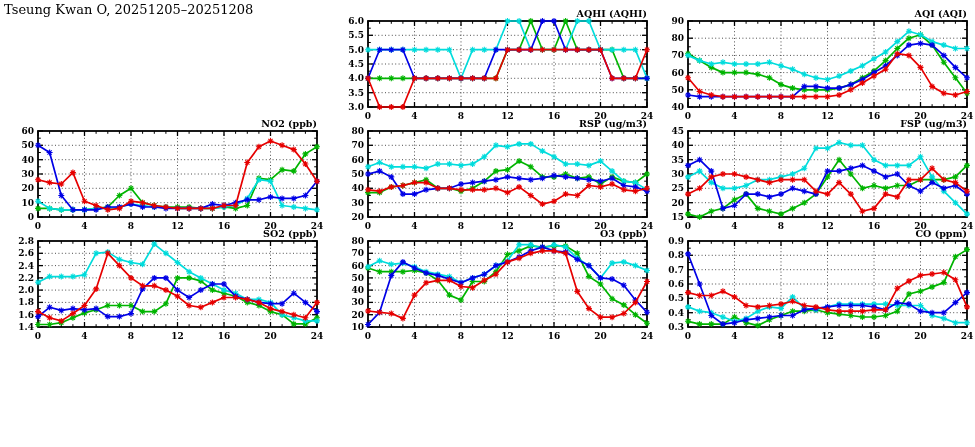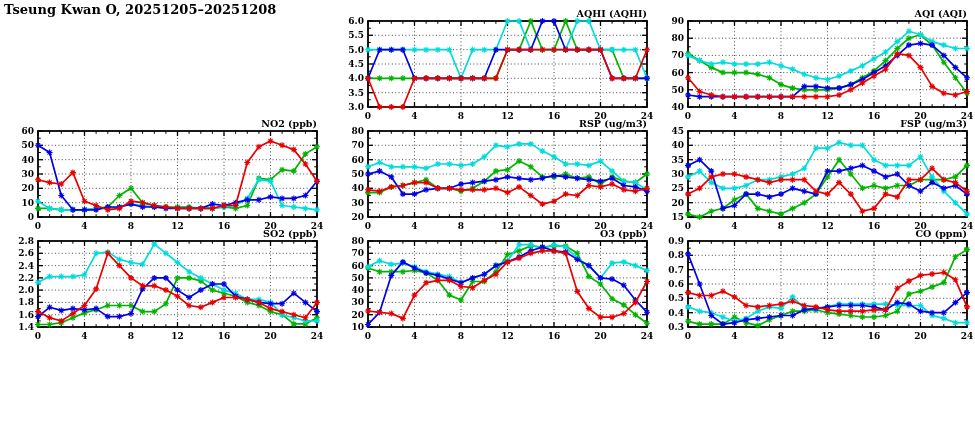--- a/index.html
+++ b/index.html
@@ -2,21 +2,21 @@
 <html><head>
 <meta charset="utf-8">
 <style>
   html,body { margin:0; padding:0; }
   body {
     width:975px; height:447px; background:#ffffff; position:relative;
     font-family:"DejaVu Serif", serif; overflow:hidden;
   }
   .page-title {
     position:absolute; left:4px; top:2px;
-    font-size:13px; font-weight:bold; color:#000;
+    font-size:13px; font-weight:normal; color:#000;
     font-family:"DejaVu Serif", serif;
   }
   .chart { position:absolute; width:325px; height:117px; }
   svg text {
     font-family:"DejaVu Serif", serif;
     font-weight:bold; fill:#000;
   }
   .tick-label { font-size:9px; }
   .chart-title { font-size:9.5px; }
   .grid  { stroke:#3a3a3a; stroke-width:0.9; stroke-dasharray:1,2.4; }

